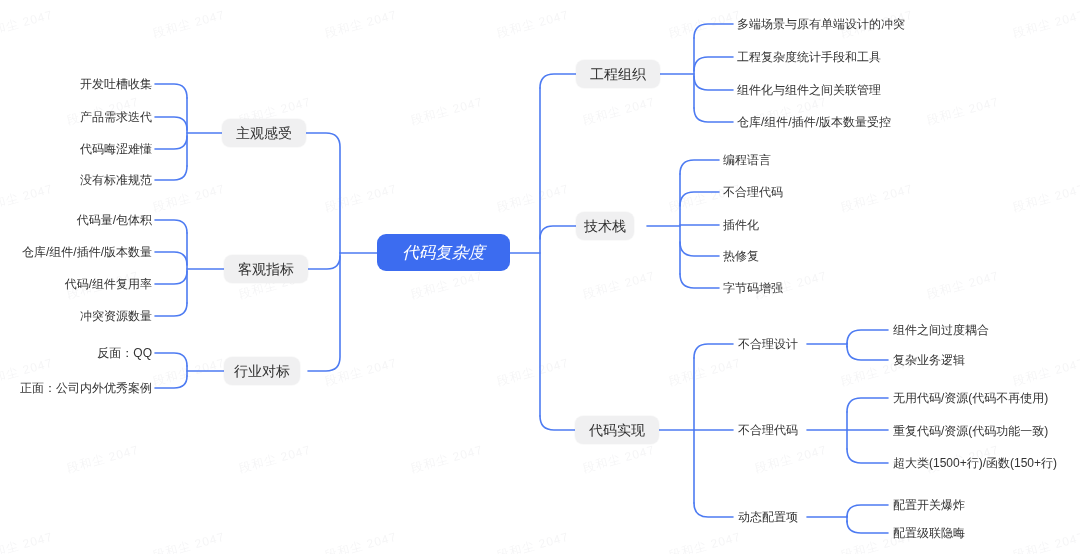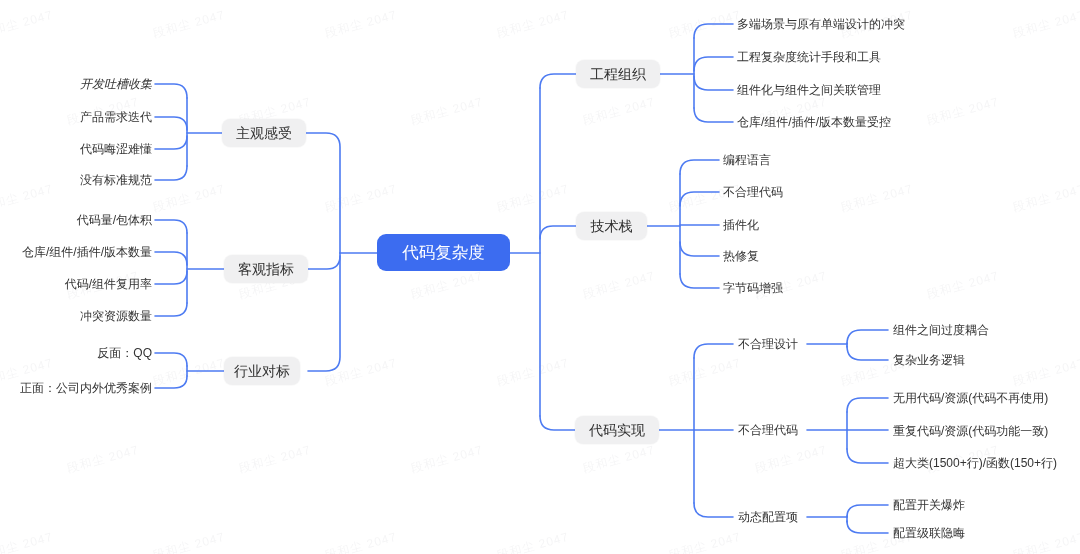--- a/index.html
+++ b/index.html
@@ -103,41 +103,41 @@
       <path d="M 847 430 H 888"></path>
       <path d="M 847 449 Q 847 463 861 463 H 888"></path>
 
       <path d="M 807 517 H 847"></path>
       <path d="M 847 516 V 522"></path>
       <path d="M 847 517 Q 847 505 861 505 H 888"></path>
       <path d="M 847 521 Q 847 533 861 533 H 888"></path>
     </g>
   </svg>
 
-  <div class="rootnode" style="left:377px;top:234px;">代码复杂度</div>
+  <div class="rootnode" style="left:377px;top:234px;font-style:italic;">代码复杂度</div>
 
   <div class="nodebox" style="left:222px;top:119px;width:84px;">主观感受</div>
   <div class="nodebox" style="left:224px;top:255px;width:84px;">客观指标</div>
   <div class="nodebox" style="left:224px;top:357px;width:76px;">行业对标</div>
 
-  <div class="leaf l" style="right:928px;top:74px;font-style:italic;">开发吐槽收集</div>
+  <div class="leaf l" style="right:928px;top:74px;">开发吐槽收集</div>
   <div class="leaf l" style="right:928px;top:107px;">产品需求迭代</div>
   <div class="leaf l" style="right:928px;top:139px;">代码晦涩难懂</div>
   <div class="leaf l" style="right:928px;top:170px;">没有标准规范</div>
 
   <div class="leaf l" style="right:928px;top:210px;">代码量/包体积</div>
   <div class="leaf l" style="right:928px;top:242px;">仓库/组件/插件/版本数量</div>
   <div class="leaf l" style="right:928px;top:274px;">代码/组件复用率</div>
   <div class="leaf l" style="right:928px;top:306px;">冲突资源数量</div>
 
   <div class="leaf l" style="right:928px;top:343px;">反面：QQ</div>
   <div class="leaf l" style="right:928px;top:378px;">正面：公司内外优秀案例</div>
 
   <div class="nodebox" style="left:576px;top:60px;width:84px;">工程组织</div>
-  <div class="nodebox" style="left:576px;top:212px;width:71px;">技术栈</div>
+  <div class="nodebox" style="left:576px;top:212px;width:58px;">技术栈</div>
   <div class="nodebox" style="left:575px;top:416px;width:84px;">代码实现</div>
 
   <div class="leaf r" style="left:737px;top:14px;">多端场景与原有单端设计的冲突</div>
   <div class="leaf r" style="left:737px;top:47px;">工程复杂度统计手段和工具</div>
   <div class="leaf r" style="left:737px;top:112px;">仓库/组件/插件/版本数量受控</div>
   <div class="leaf r" style="left:737px;top:80px;">组件化与组件之间关联管理</div>
 
   <div class="leaf r" style="left:723px;top:150px;">编程语言</div>
   <div class="leaf r" style="left:723px;top:182px;">不合理代码</div>
   <div class="leaf r" style="left:723px;top:215px;">插件化</div>

